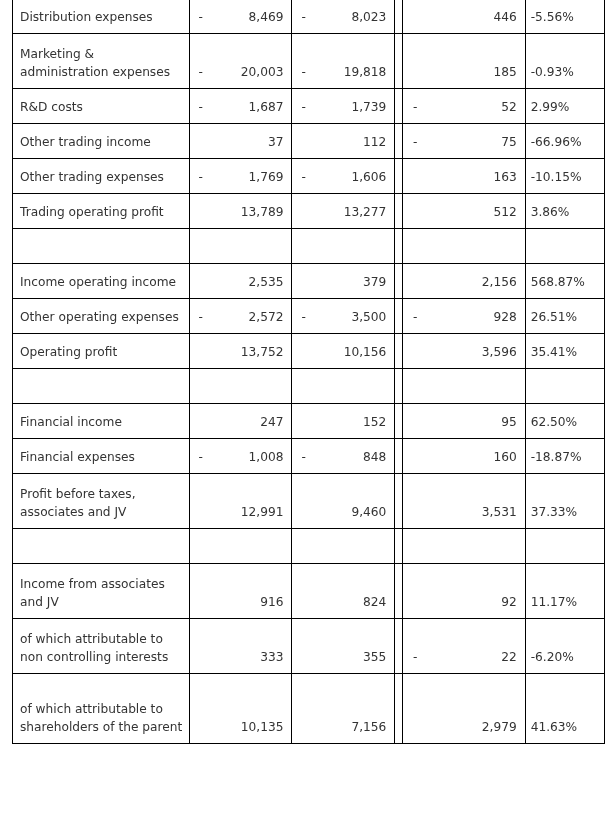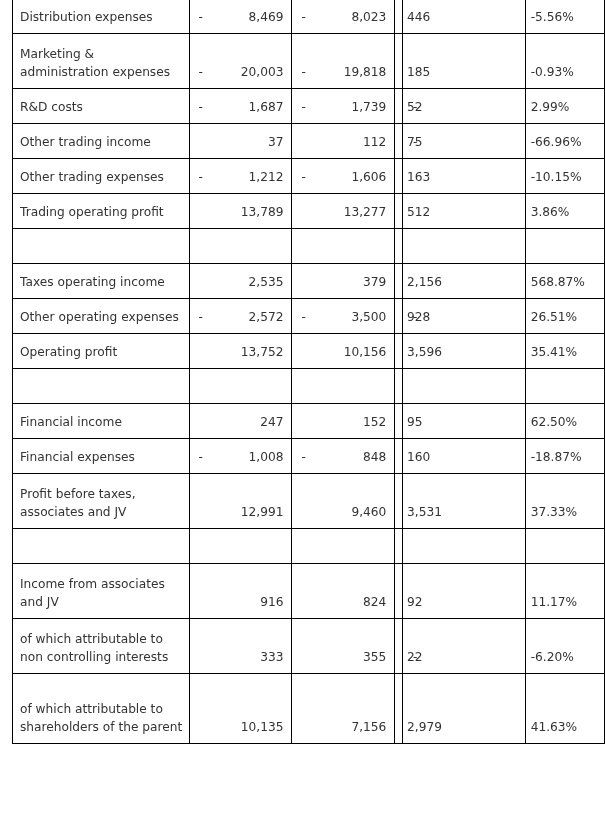--- a/index.html
+++ b/index.html
@@ -3,21 +3,21 @@
 <meta charset="utf-8">
 <style>
   html, body { margin:0; padding:0; background:#ffffff; }
   body { width:605px; height:834px; position:relative; overflow:hidden;
          font-family:"DejaVu Sans", sans-serif; color:#333333; }
   table { position:absolute; left:12px; top:-2px; border-collapse:collapse; table-layout:fixed; }
   td { border:1px solid #000; padding:0 4px; font-size:12.2px; line-height:18px; vertical-align:bottom; padding-bottom:7px; }
   td.label { width:168px; padding-left:7px; }
   td.val { width:92px; position:relative; text-align:right; padding-right:8px; }
   td.gap { width:7px; padding:0; }
-  td.diff { width:113px; position:relative; text-align:left; padding-right:8px; }
+  td.diff { width:113px; position:relative; text-align:right; padding-right:8px; }
   td.pct { width:70px; text-align:left; padding-left:5px; }
   .neg { position:absolute; left:8px; bottom:7px; }
   td.val .neg { left:9px; }
   td.diff .neg { left:10px; }
 </style>
 </head>
 <body>
 
 <table>
   <tbody id="tbody">
@@ -48,21 +48,21 @@
       <tr style="height: 35px; padding-left: 44px;">
         <td class="label">Other trading income</td>
         <td class="val"><span class="neg"></span><span>37</span></td>
         <td class="val"><span class="neg"></span><span>112</span></td>
         <td class="gap"></td>
         <td class="diff"><span class="neg">-</span><span>75</span></td>
         <td class="pct">-66.96%</td>
       </tr>
       <tr style="height: 35px;">
         <td class="label">Other trading expenses</td>
-        <td class="val"><span class="neg">-</span><span>1,212</span></td>
+        <td class="val"><span class="neg">-</span><span>1,769</span></td>
         <td class="val"><span class="neg">-</span><span>1,606</span></td>
         <td class="gap"></td>
         <td class="diff"><span class="neg"></span><span>163</span></td>
         <td class="pct">-10.15%</td>
       </tr>
       <tr style="height: 35px;">
         <td class="label">Trading operating profit</td>
         <td class="val"><span class="neg"></span><span>13,789</span></td>
         <td class="val"><span class="neg"></span><span>13,277</span></td>
         <td class="gap"></td>
@@ -71,21 +71,21 @@
       </tr>
       <tr style="height: 35px;">
         <td class="label"></td>
         <td class="val"><span class="neg"></span><span></span></td>
         <td class="val"><span class="neg"></span><span></span></td>
         <td class="gap"></td>
         <td class="diff"><span class="neg"></span><span></span></td>
         <td class="pct"></td>
       </tr>
       <tr style="height: 35px;">
-        <td class="label">Taxes operating income</td>
+        <td class="label">Income operating income</td>
         <td class="val"><span class="neg"></span><span>2,535</span></td>
         <td class="val"><span class="neg"></span><span>379</span></td>
         <td class="gap"></td>
         <td class="diff"><span class="neg"></span><span>2,156</span></td>
         <td class="pct">568.87%</td>
       </tr>
       <tr style="height: 35px;">
         <td class="label">Other operating expenses</td>
         <td class="val"><span class="neg">-</span><span>2,572</span></td>
         <td class="val"><span class="neg">-</span><span>3,500</span></td>

